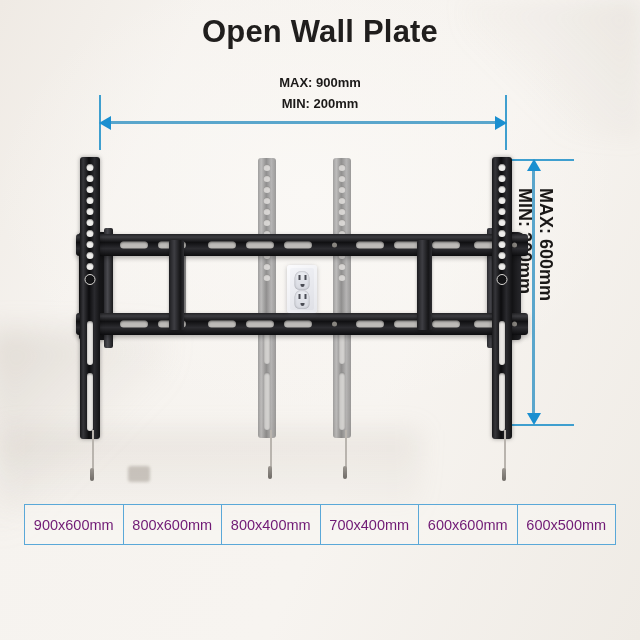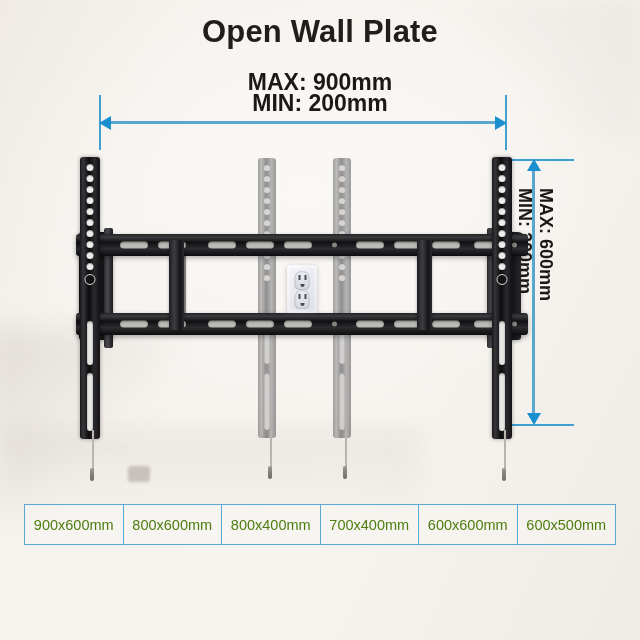--- a/index.html
+++ b/index.html
@@ -24,21 +24,21 @@
   .wall-shadow-tr{position:absolute;right:0;top:0;width:180px;height:140px;
     background:linear-gradient(225deg,rgba(180,170,158,.16),rgba(180,170,158,0) 70%);
     filter:blur(10px);}
 
   
   #title{position:absolute;left:0;top:14px;width:640px;text-align:center;
     font-size:31px;font-weight:bold;color:#201e1d;letter-spacing:.2px;}
 
   
   #dim-h{position:absolute;left:0;top:72px;width:640px;text-align:center;
-    font-size:23px;font-weight:bold;color:#1b1918;line-height:21px;}
+    font-size:13px;font-weight:bold;color:#1b1918;line-height:21px;}
   #dim-v{position:absolute;left:556px;top:188px;
     font-size:18px;font-weight:bold;color:#1b1918;line-height:21px;
     transform:rotate(90deg);transform-origin:left top;white-space:nowrap;}
 
   
   .ext{position:absolute;background:#3f9fcf;}
   .dimline{position:absolute;background:#5aa6cc;}
   .arrow{position:absolute;width:0;height:0;}
   .arrow-l{border-top:7px solid transparent;border-bottom:7px solid transparent;border-right:12px solid #1a8fd0;}
   .arrow-r{border-top:7px solid transparent;border-bottom:7px solid transparent;border-left:12px solid #1a8fd0;}
@@ -110,21 +110,21 @@
   #outlet .sock i.a{left:3.5px;} #outlet .sock i.b{right:3.5px;}
   #outlet .sock u{position:absolute;width:4px;height:3px;border-radius:0 0 3px 3px;
     background:#4b4d55;left:50%;transform:translateX(-50%);bottom:3px;}
 
   
   #vesa-table{position:absolute;left:24px;top:504px;width:592px;
     border-collapse:collapse;table-layout:fixed;}
   #vesa-table td{
     border:1px solid #5aa8d8;
     height:37px;text-align:center;vertical-align:middle;
-    font-size:14.5px;color:#4d7c0f;
+    font-size:14.5px;color:#701a75;
     background:rgba(247,245,242,.55);
   }
 </style>
 </head>
 <body>
 
 <div class="wall"></div>
 <div class="wall-shadow-l"></div>
 <div class="wall-shadow-b"></div>
 <div class="wall-shadow-tr"></div>

